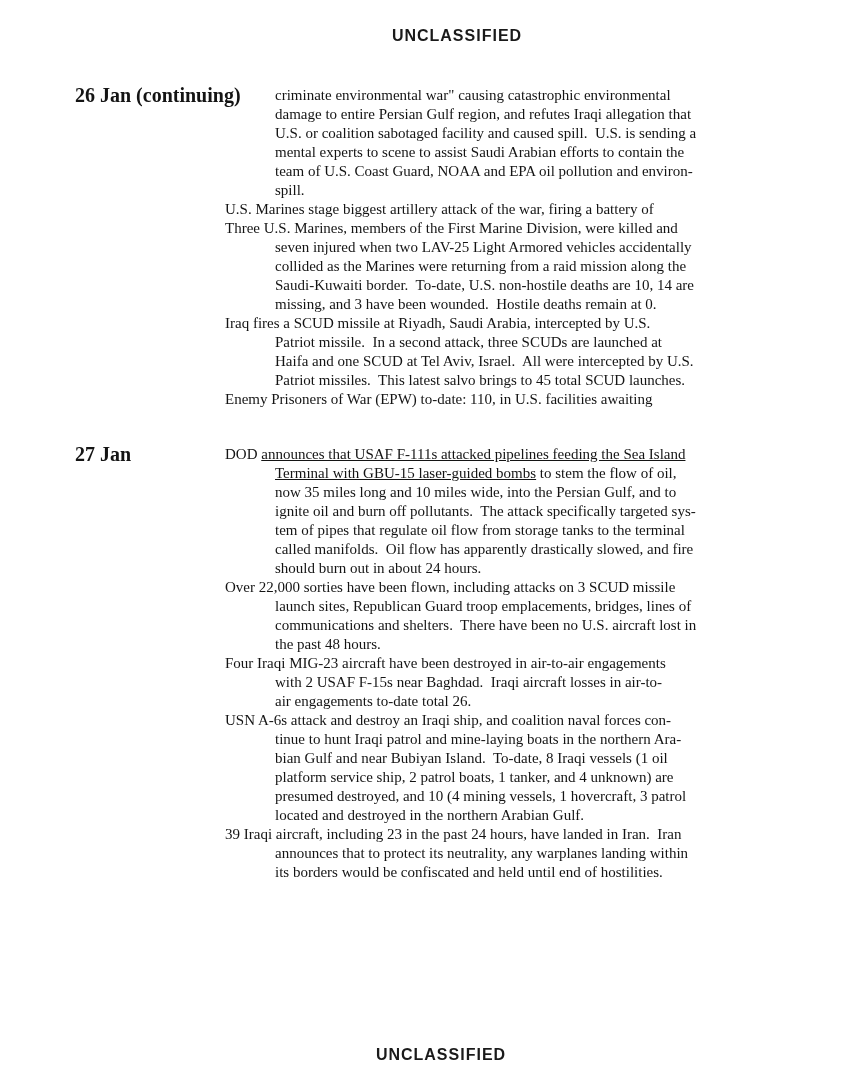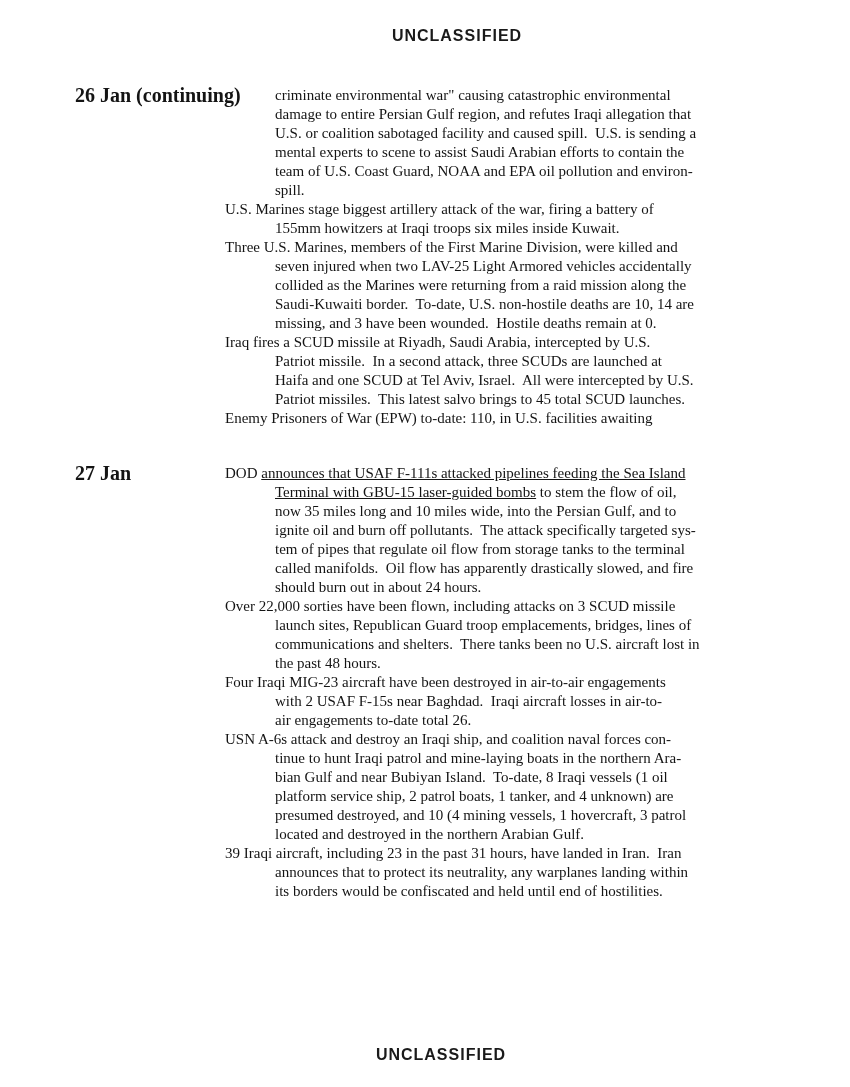--- a/index.html
+++ b/index.html
@@ -70,21 +70,20 @@
         <div class="entry">
           <div class="line">criminate environmental war" causing catastrophic environmental</div>
           <div class="line">damage to entire Persian Gulf region, and refutes Iraqi allegation that</div>
           <div class="line">U.S. or coalition sabotaged facility and caused spill.  U.S. is sending a</div>
           <div class="line">mental experts to scene to assist Saudi Arabian efforts to contain the</div>
           <div class="line">team of U.S. Coast Guard, NOAA and EPA oil pollution and environ-</div>
           <div class="line">spill.</div>
         </div>
         <div class="entry">
           <div class="line flush">U.S. Marines stage biggest artillery attack of the war, firing a battery of</div>
-          <div class="line">155mm howitzers at Iraqi troops six miles inside Kuwait.</div>
         </div>
         <div class="entry">
           <div class="line flush">Three U.S. Marines, members of the First Marine Division, were killed and</div>
           <div class="line">seven injured when two LAV-25 Light Armored vehicles accidentally</div>
           <div class="line">collided as the Marines were returning from a raid mission along the</div>
           <div class="line">Saudi-Kuwaiti border.  To-date, U.S. non-hostile deaths are 10, 14 are</div>
           <div class="line">missing, and 3 have been wounded.  Hostile deaths remain at 0.</div>
         </div>
         <div class="entry">
           <div class="line flush">Iraq fires a SCUD missile at Riyadh, Saudi Arabia, intercepted by U.S.</div>
@@ -105,38 +104,38 @@
           <div class="line"><span class="u">Terminal with GBU-15 laser-guided bombs</span><span> to stem the flow of oil,</span></div>
           <div class="line">now 35 miles long and 10 miles wide, into the Persian Gulf, and to</div>
           <div class="line">ignite oil and burn off pollutants.  The attack specifically targeted sys-</div>
           <div class="line">tem of pipes that regulate oil flow from storage tanks to the terminal</div>
           <div class="line">called manifolds.  Oil flow has apparently drastically slowed, and fire</div>
           <div class="line">should burn out in about 24 hours.</div>
         </div>
         <div class="entry">
           <div class="line flush">Over 22,000 sorties have been flown, including attacks on 3 SCUD missile</div>
           <div class="line">launch sites, Republican Guard troop emplacements, bridges, lines of</div>
-          <div class="line">communications and shelters.  There tanks been no U.S. aircraft lost in</div>
+          <div class="line">communications and shelters.  There have been no U.S. aircraft lost in</div>
           <div class="line">the past 48 hours.</div>
         </div>
         <div class="entry">
           <div class="line flush">Four Iraqi MIG-23 aircraft have been destroyed in air-to-air engagements</div>
           <div class="line">with 2 USAF F-15s near Baghdad.  Iraqi aircraft losses in air-to-</div>
           <div class="line">air engagements to-date total 26.</div>
         </div>
         <div class="entry">
           <div class="line flush">USN A-6s attack and destroy an Iraqi ship, and coalition naval forces con-</div>
           <div class="line">tinue to hunt Iraqi patrol and mine-laying boats in the northern Ara-</div>
           <div class="line">bian Gulf and near Bubiyan Island.  To-date, 8 Iraqi vessels (1 oil</div>
           <div class="line">platform service ship, 2 patrol boats, 1 tanker, and 4 unknown) are</div>
           <div class="line">presumed destroyed, and 10 (4 mining vessels, 1 hovercraft, 3 patrol</div>
           <div class="line">located and destroyed in the northern Arabian Gulf.</div>
         </div>
         <div class="entry">
-          <div class="line flush">39 Iraqi aircraft, including 23 in the past 31 hours, have landed in Iran.  Iran</div>
+          <div class="line flush">39 Iraqi aircraft, including 23 in the past 24 hours, have landed in Iran.  Iran</div>
           <div class="line">announces that to protect its neutrality, any warplanes landing within</div>
           <div class="line">its borders would be confiscated and held until end of hostilities.</div>
         </div>
       </div>
     </div>
   </main>
 
 <div class="classification bottom">UNCLASSIFIED</div>
 
 </body></html>

